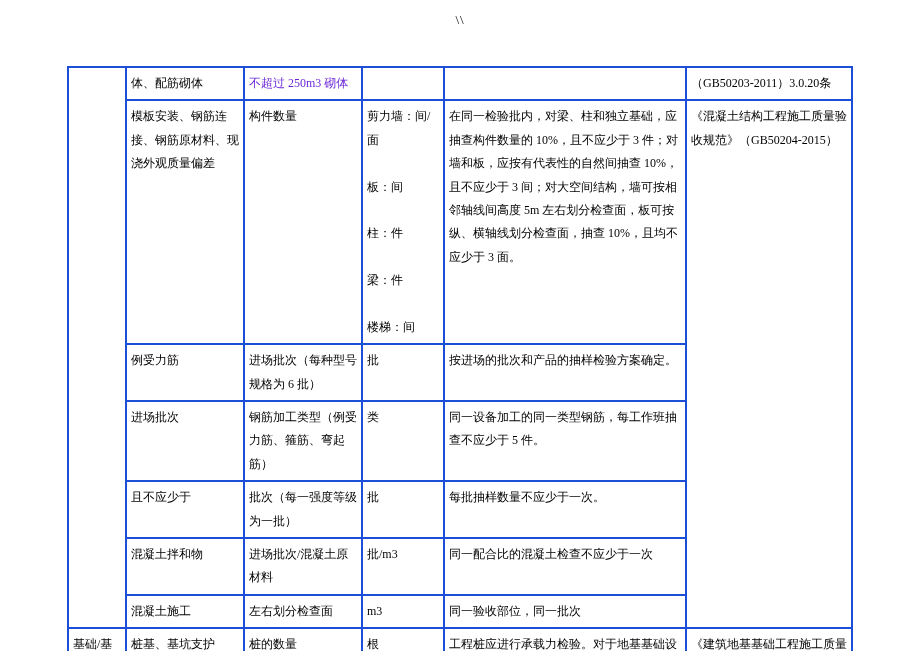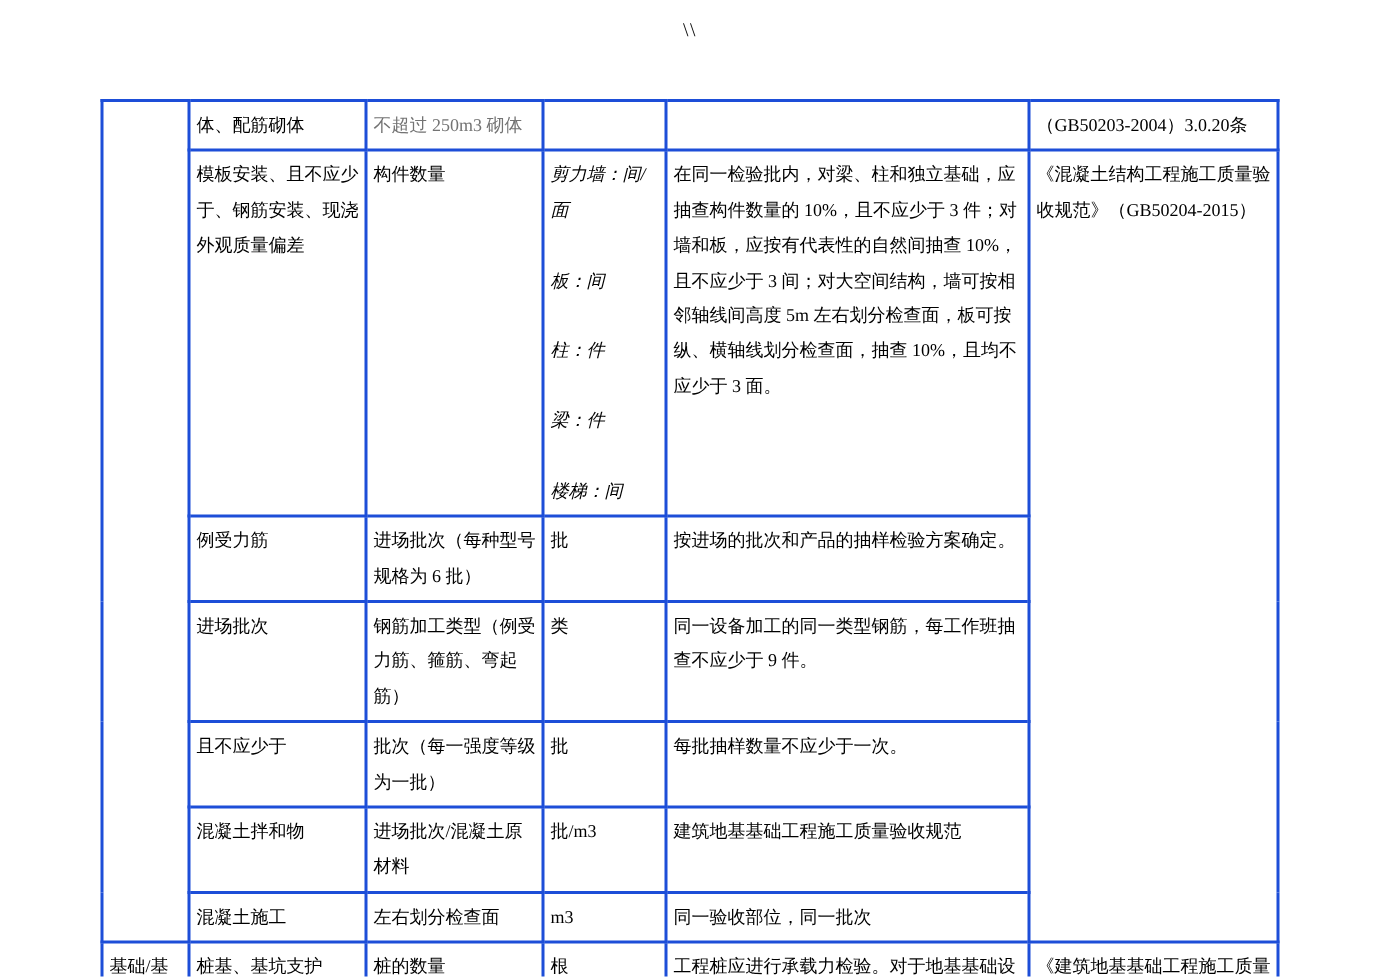--- a/index.html
+++ b/index.html
@@ -30,21 +30,21 @@
     }
     td {
       border: 2px solid #1d4ed8;
       padding: 4px 4px;
       vertical-align: top;
       line-height: 1.95;
       font-size: 12px;
       word-break: break-all;
     }
     .red {
-      color: #737373;
+      color: #6d28d9;
     }
     .col1 { width: 58px; }
     .col2 { width: 118px; }
     .col3 { width: 118px; }
     .col4 { width: 82px; }
     .col5 { width: 242px; }
     .col6 { width: 166px; }
   </style>
 </head>
 <body>
@@ -61,27 +61,27 @@
     <col class="col6">
   </colgroup>
   <tbody>
 
     <tr>
       <td rowspan="7"></td>
       <td>体、配筋砌体</td>
       <td class="red">不超过 250m3 砌体</td>
       <td></td>
       <td></td>
-      <td>（GB50203-2004）3.0.20条</td>
+      <td>（GB50203-2011）3.0.20条</td>
     </tr>
 
     <tr>
-      <td>模板安装、且不应少于、钢筋安装、现浇外观质量偏差</td>
+      <td>模板安装、钢筋连接、钢筋原材料、现浇外观质量偏差</td>
       <td>构件数量</td>
-      <td style="white-space: pre-line; font-style: italic;">剪力墙：间/面
+      <td style="white-space: pre-line;">剪力墙：间/面
 
 板：间
 
 柱：件
 
 梁：件
 
 楼梯：间</td>
       <td>在同一检验批内，对梁、柱和独立基础，应抽查构件数量的 10%，且不应少于 3 件；对墙和板，应按有代表性的自然间抽查 10%，且不应少于 3 间；对大空间结构，墙可按相邻轴线间高度 5m 左右划分检查面，板可按纵、横轴线划分检查面，抽查 10%，且均不应少于 3 面。</td>
       <td rowspan="6">《混凝土结构工程施工质量验收规范》（GB50204-2015）</td>
@@ -91,35 +91,35 @@
       <td>例受力筋</td>
       <td>进场批次（每种型号规格为 6 批）</td>
       <td>批</td>
       <td>按进场的批次和产品的抽样检验方案确定。</td>
     </tr>
 
     <tr>
       <td>进场批次</td>
       <td>钢筋加工类型（例受力筋、箍筋、弯起筋）</td>
       <td>类</td>
-      <td>同一设备加工的同一类型钢筋，每工作班抽查不应少于 9 件。</td>
+      <td>同一设备加工的同一类型钢筋，每工作班抽查不应少于 5 件。</td>
     </tr>
 
     <tr>
       <td>且不应少于</td>
       <td>批次（每一强度等级为一批）</td>
       <td>批</td>
       <td>每批抽样数量不应少于一次。</td>
     </tr>
 
     <tr>
       <td>混凝土拌和物</td>
       <td>进场批次/混凝土原材料</td>
       <td>批/m3</td>
-      <td>建筑地基基础工程施工质量验收规范</td>
+      <td>同一配合比的混凝土检查不应少于一次</td>
     </tr>
 
     <tr>
       <td>混凝土施工</td>
       <td>左右划分检查面</td>
       <td>m3</td>
       <td>同一验收部位，同一批次</td>
     </tr>
 
     <tr>

